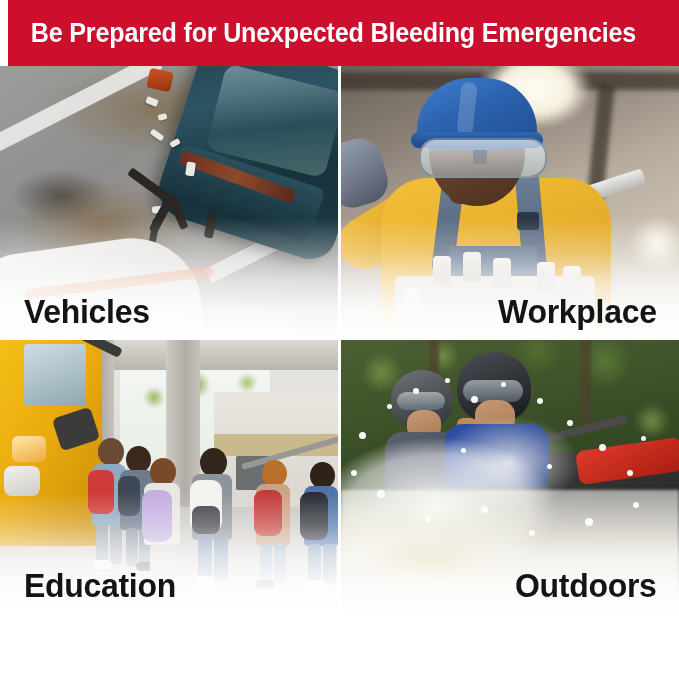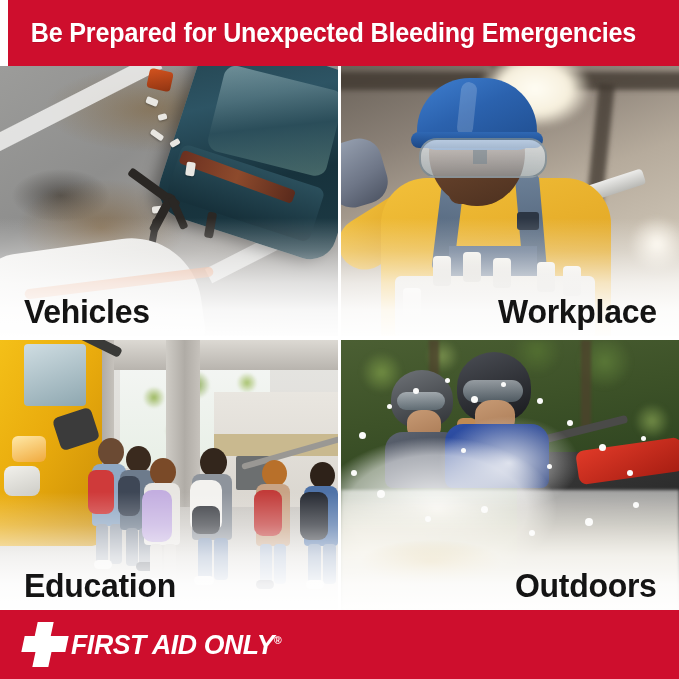--- a/index.html
+++ b/index.html
@@ -474,26 +474,14 @@
           <span class="sp" style="left:120px;top:108px;width:5px;height:5px;"></span>
           <span class="sp" style="left:206px;top:124px;width:5px;height:5px;"></span>
         </div>
       </div>
       <div class="fade"></div>
       <div class="caption right">Outdoors</div>
     </div>
 
   </div>
 
-  <div class="footer">
-    <div class="logo">
-      <div class="logo-mark">
-        <i class="lm-top"></i>
-        <i class="lm-left"></i>
-        <i class="lm-mid"></i>
-        <i class="lm-right"></i>
-        <i class="lm-bot"></i>
-      </div>
-      <div class="logo-text"><span>FIRST AID ONLY</span><span class="logo-reg">®</span></div>
-    </div>
-  </div>
 
 </div>
 
 </body></html>

